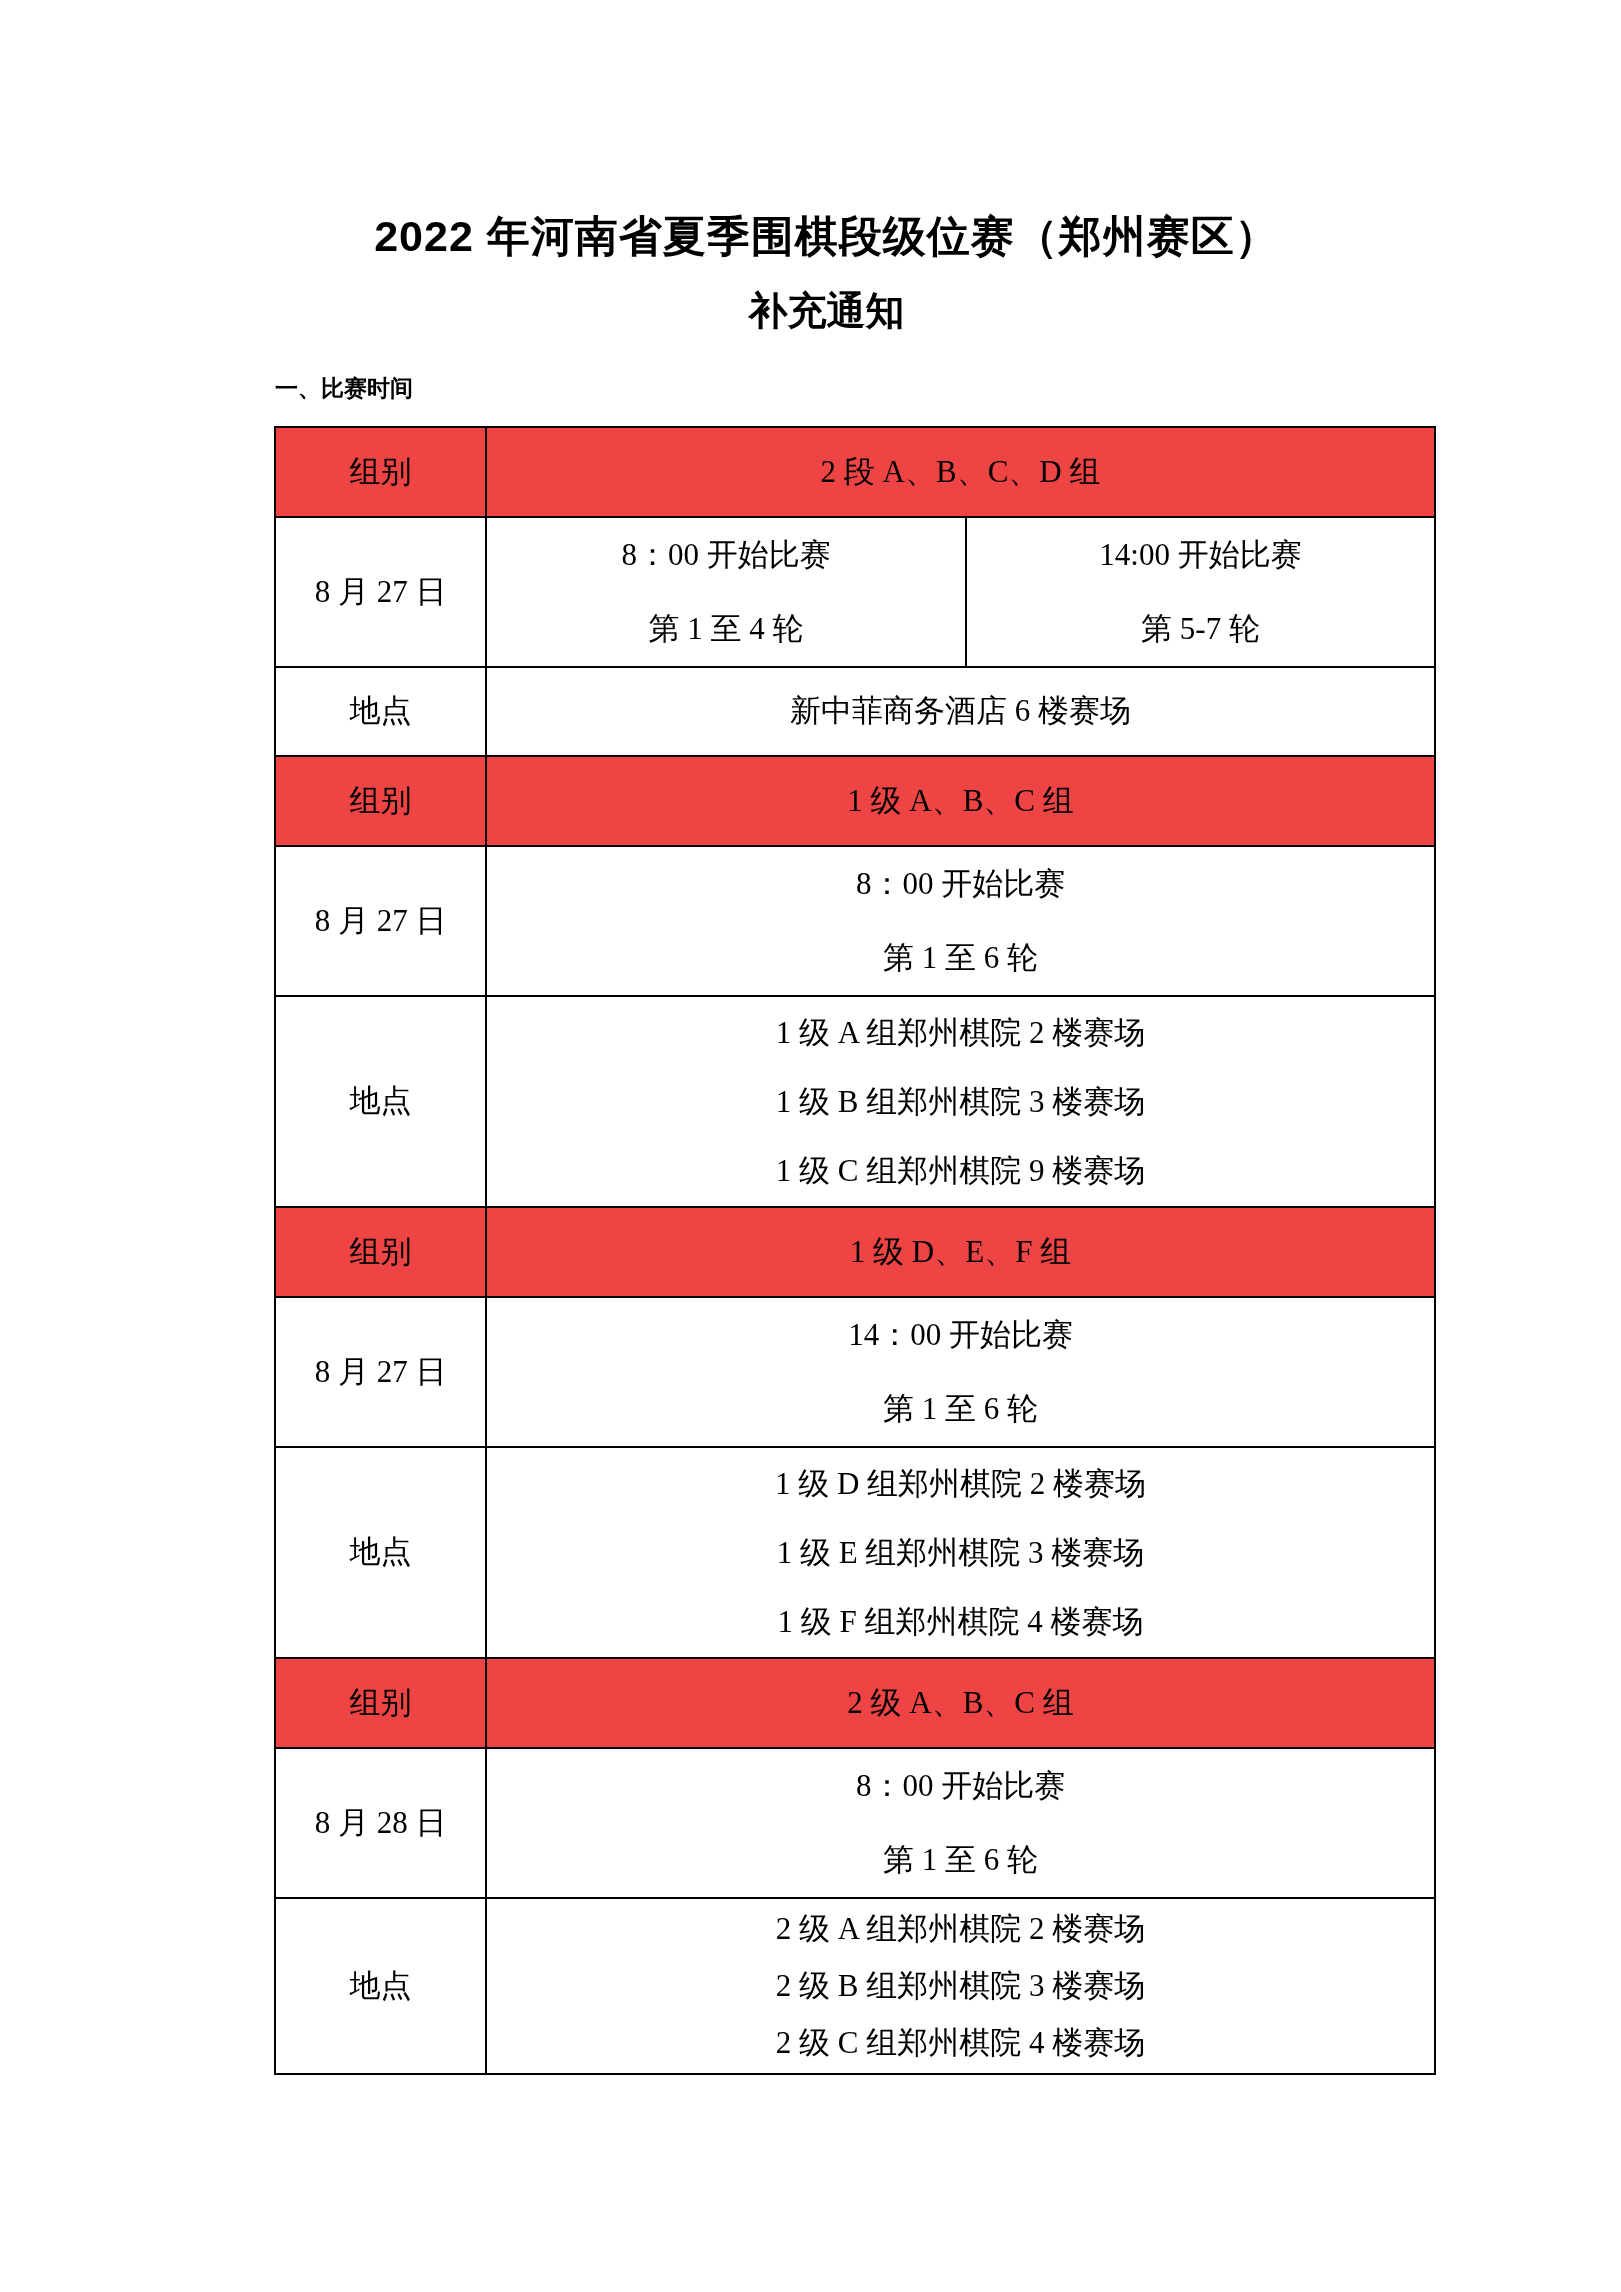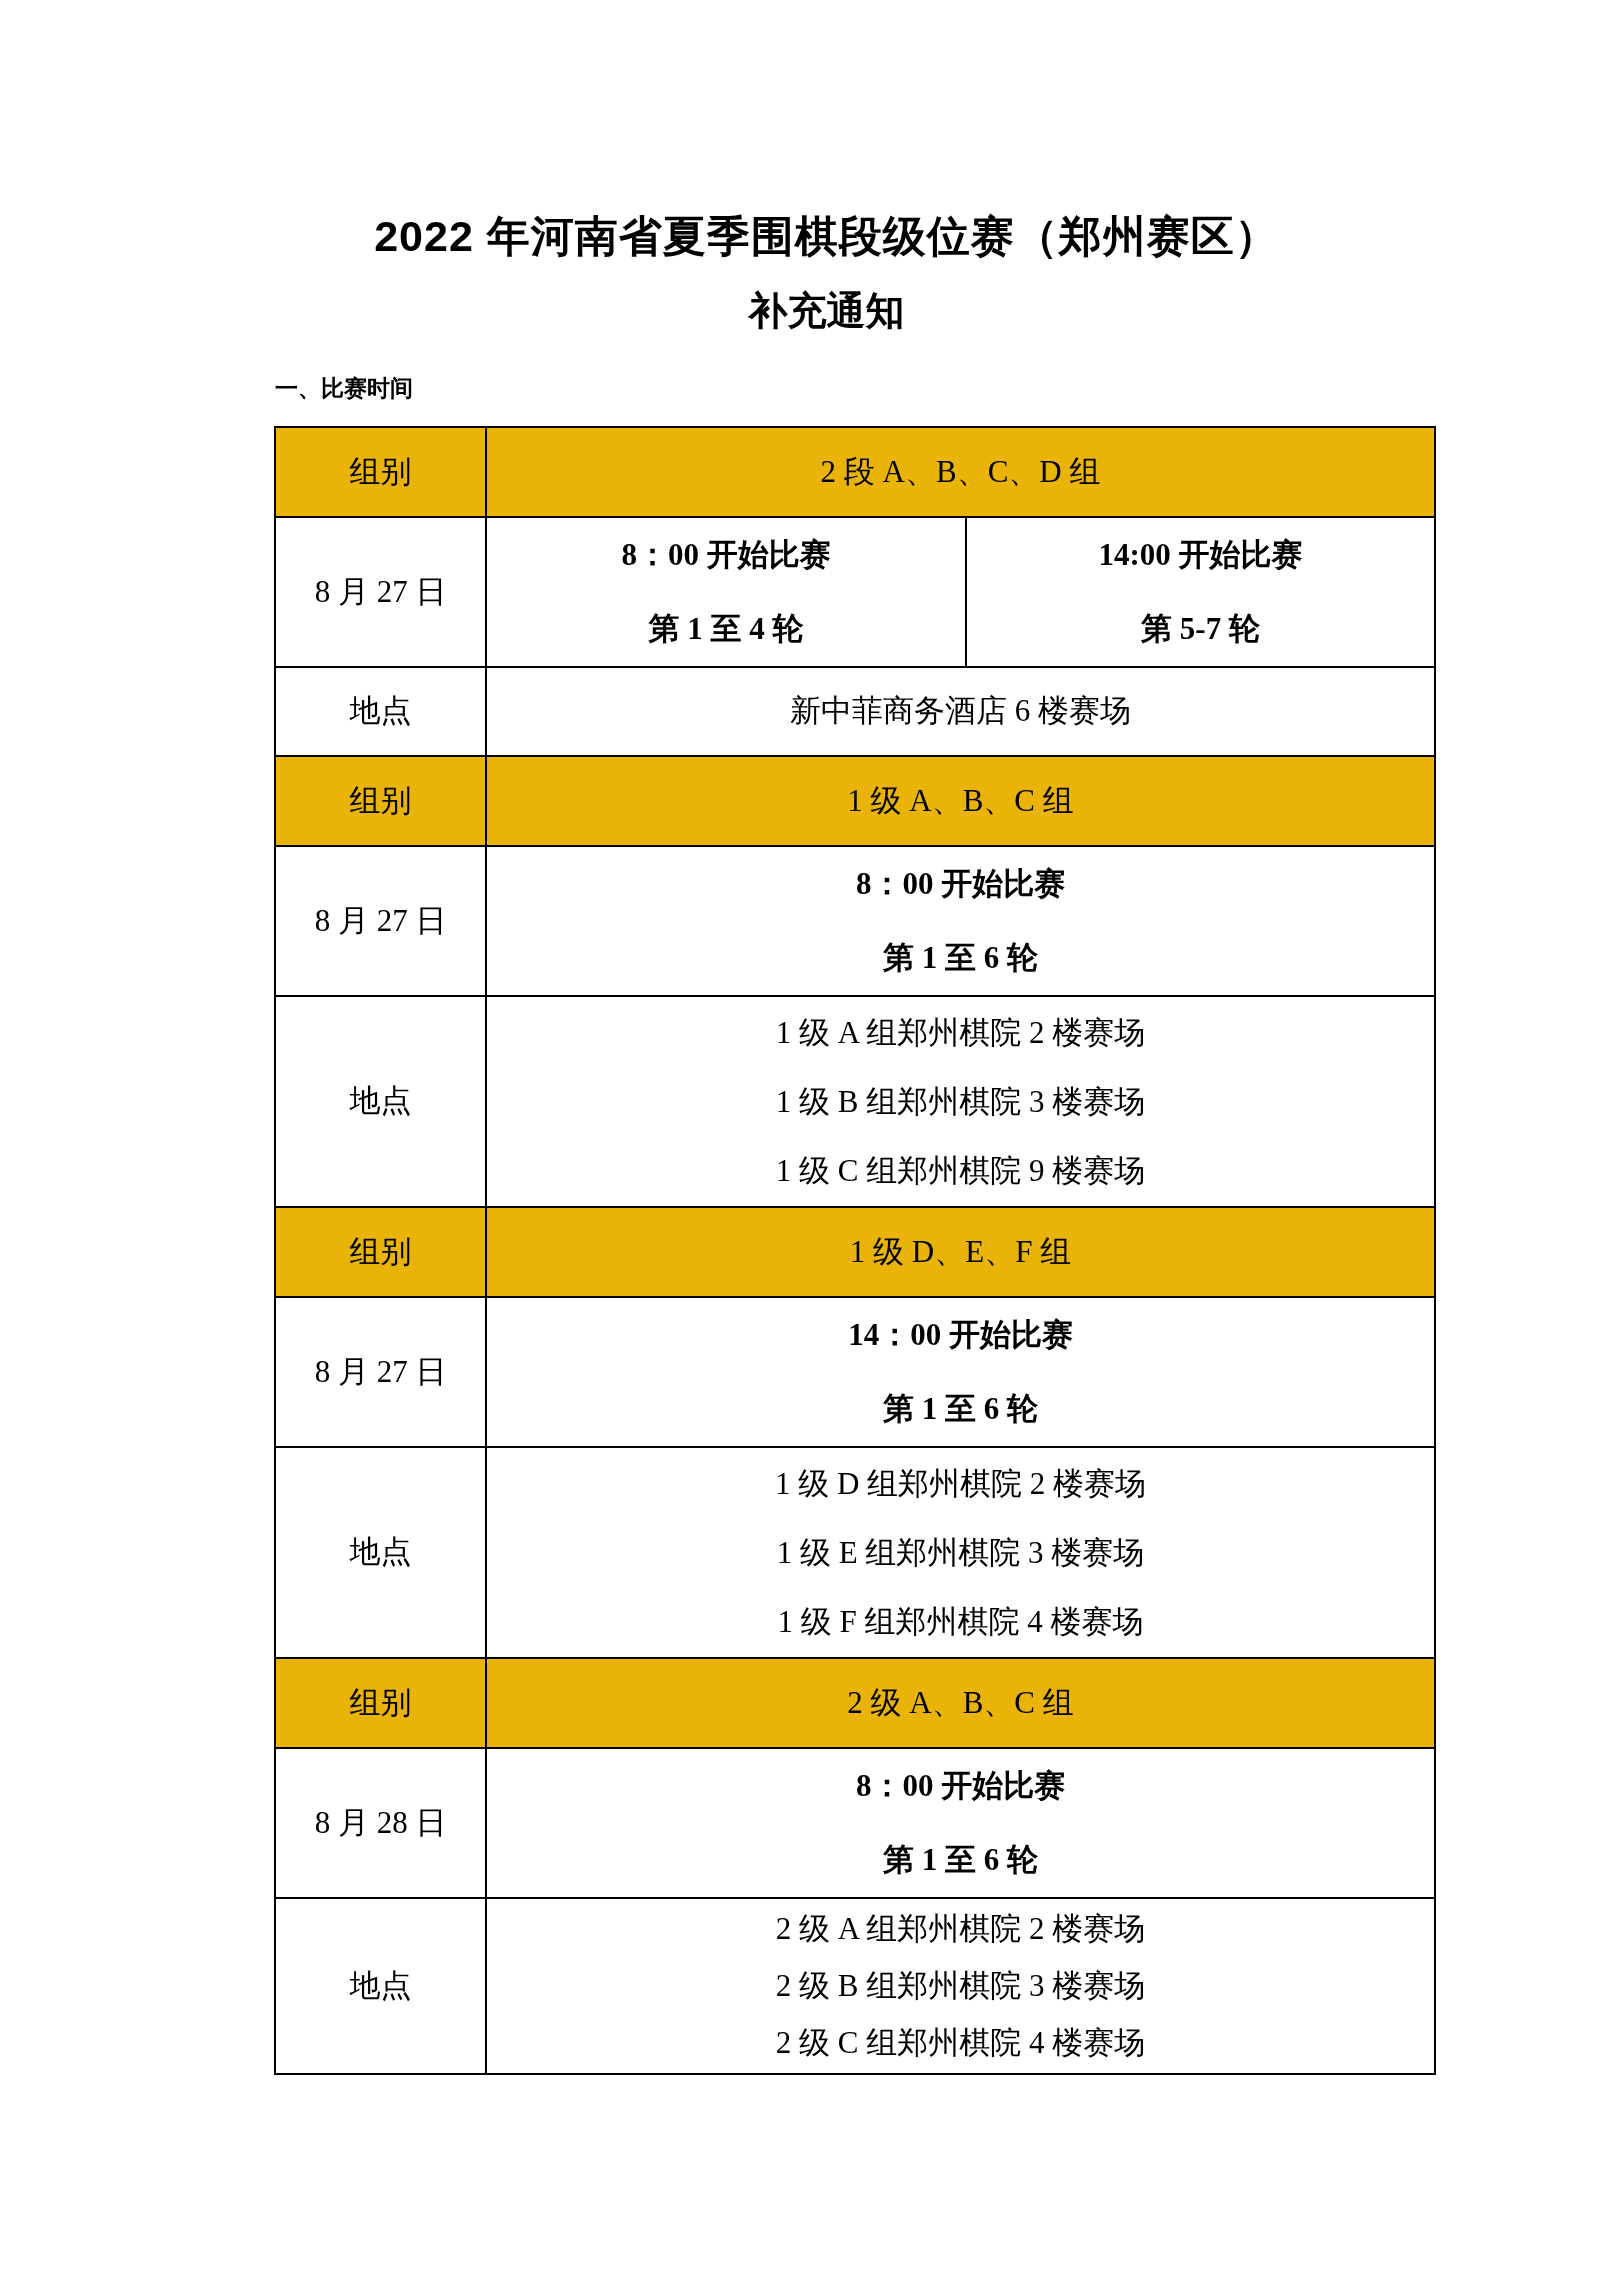--- a/index.html
+++ b/index.html
@@ -56,22 +56,22 @@
     padding: 0 5.9px;
   }
   col.c1 { width: 211px; }
   col.c2 { width: 480px; }
   col.c3 { width: 469px; }
   tr.r-gray  { height: 90px; }
   tr.r-time  { height: 150px; }
   tr.r-loc1  { height: 89px; }
   tr.r-loc3  { height: 211px; }
   tr.r-loc3-last { height: 176px; }
-  td.gray { background: #eab308; }
-  .two-line div { line-height: 74px; font-weight: bold; }
+  td.gray { background: #ef4444; }
+  .two-line div { line-height: 74px; }
   .loc-lines div { line-height: 69px; }
   tr.r-loc3-last .loc-lines div { line-height: 57px; }
 </style>
 </head>
 <body>
 
 <div class="page">
 
   <div class="doc-title">2022 年河南省夏季围棋段级位赛（郑州赛区）</div>
   <div class="doc-subtitle">补充通知</div>

